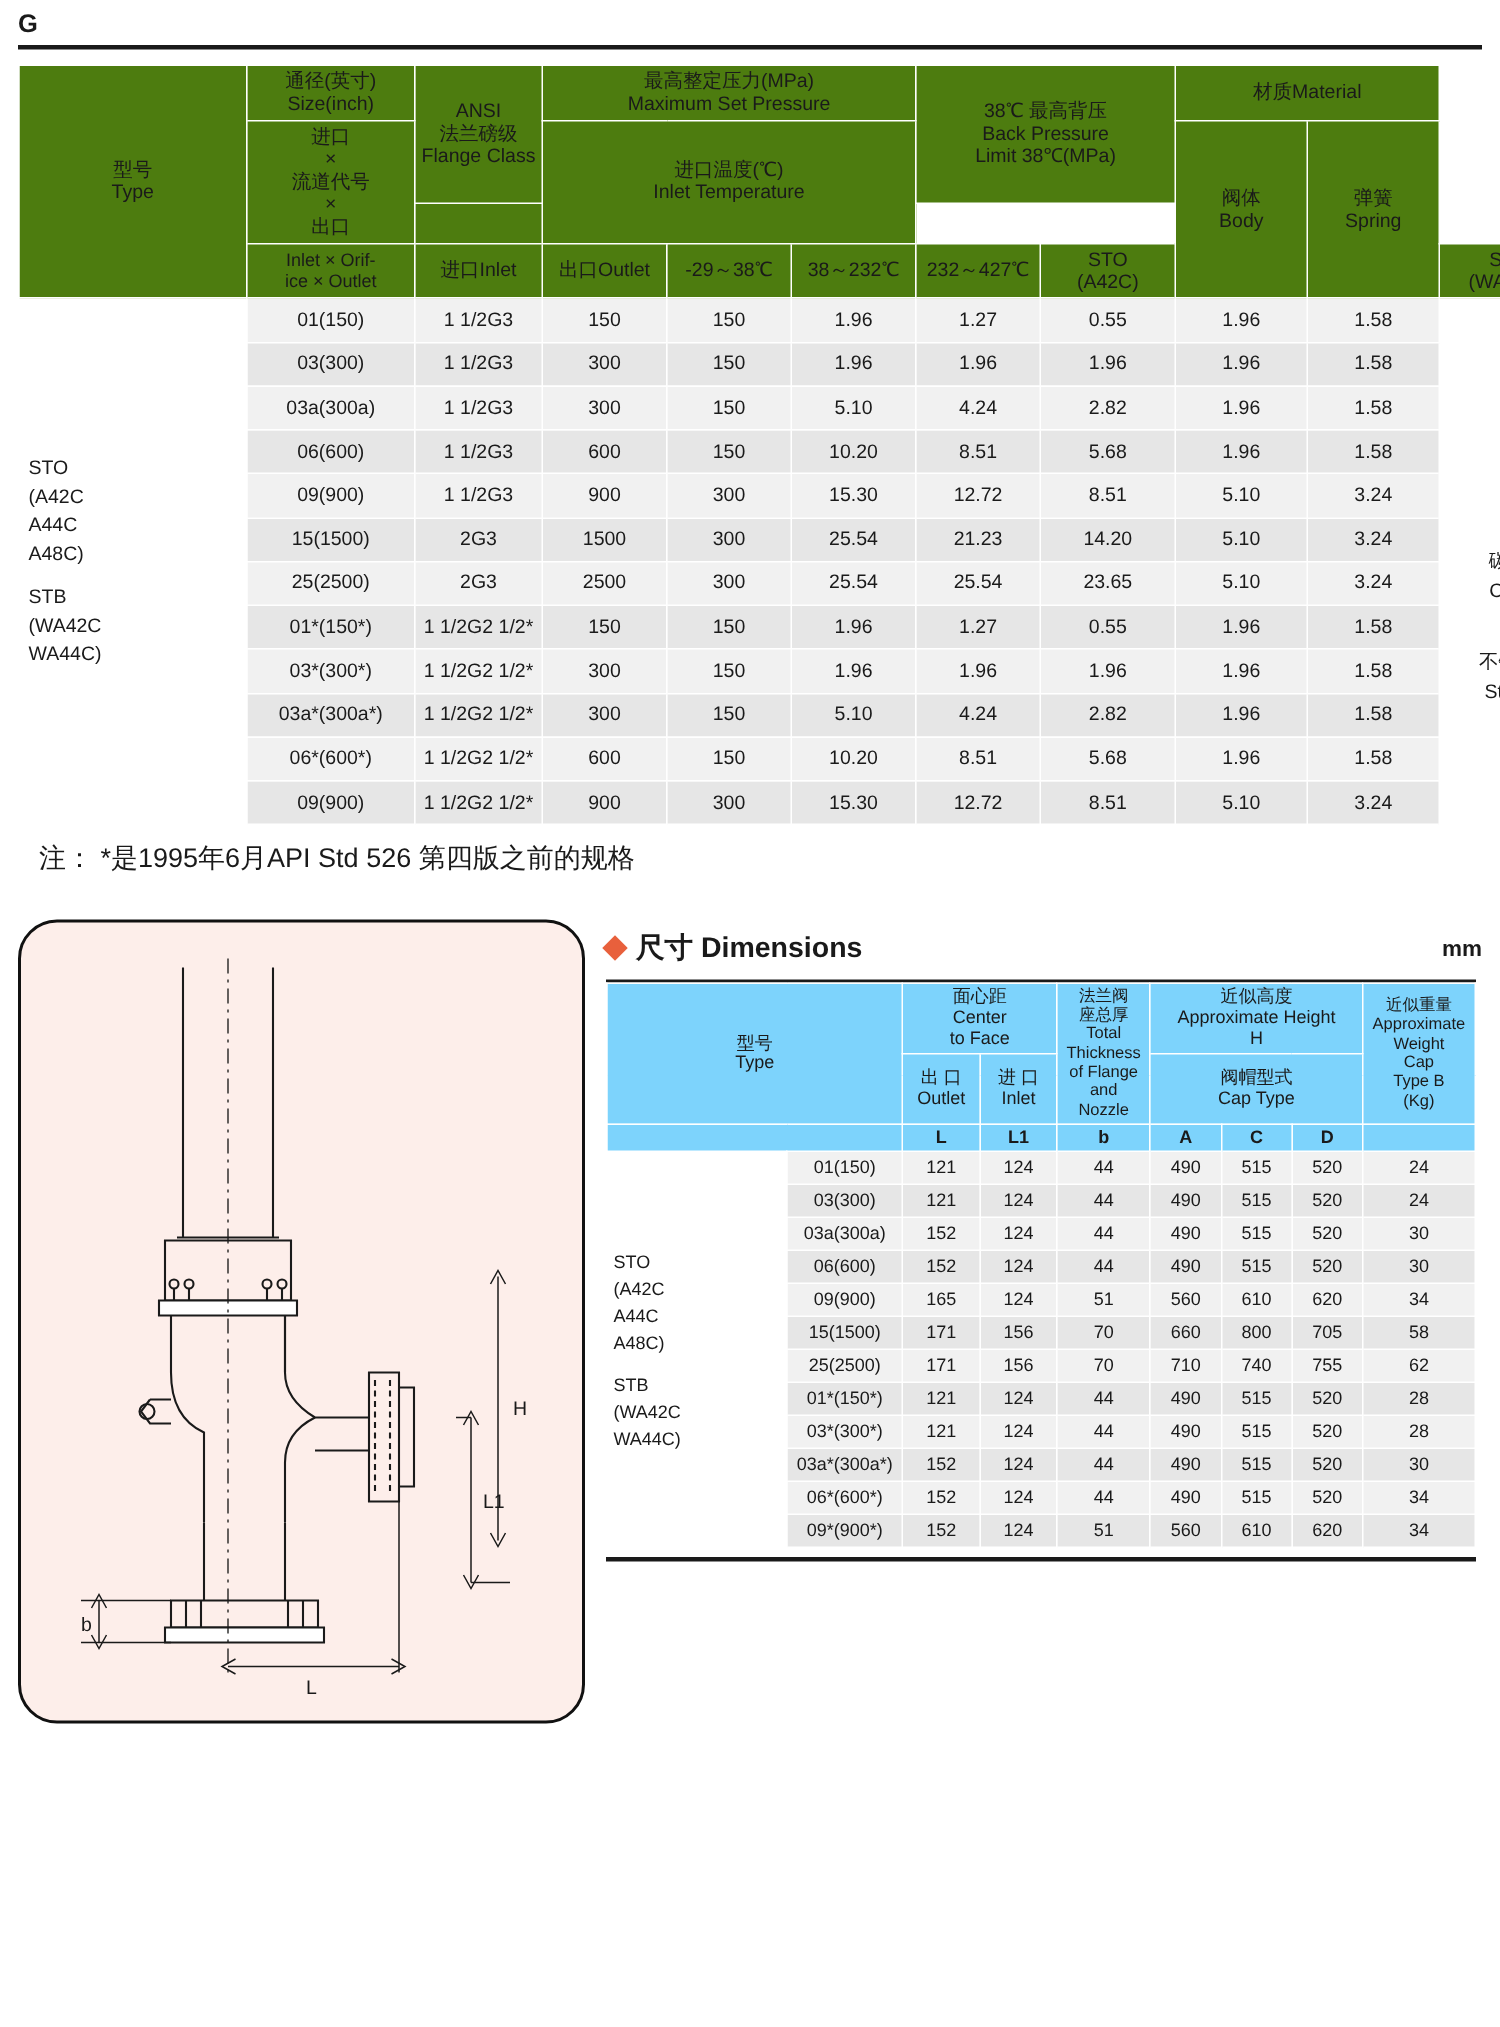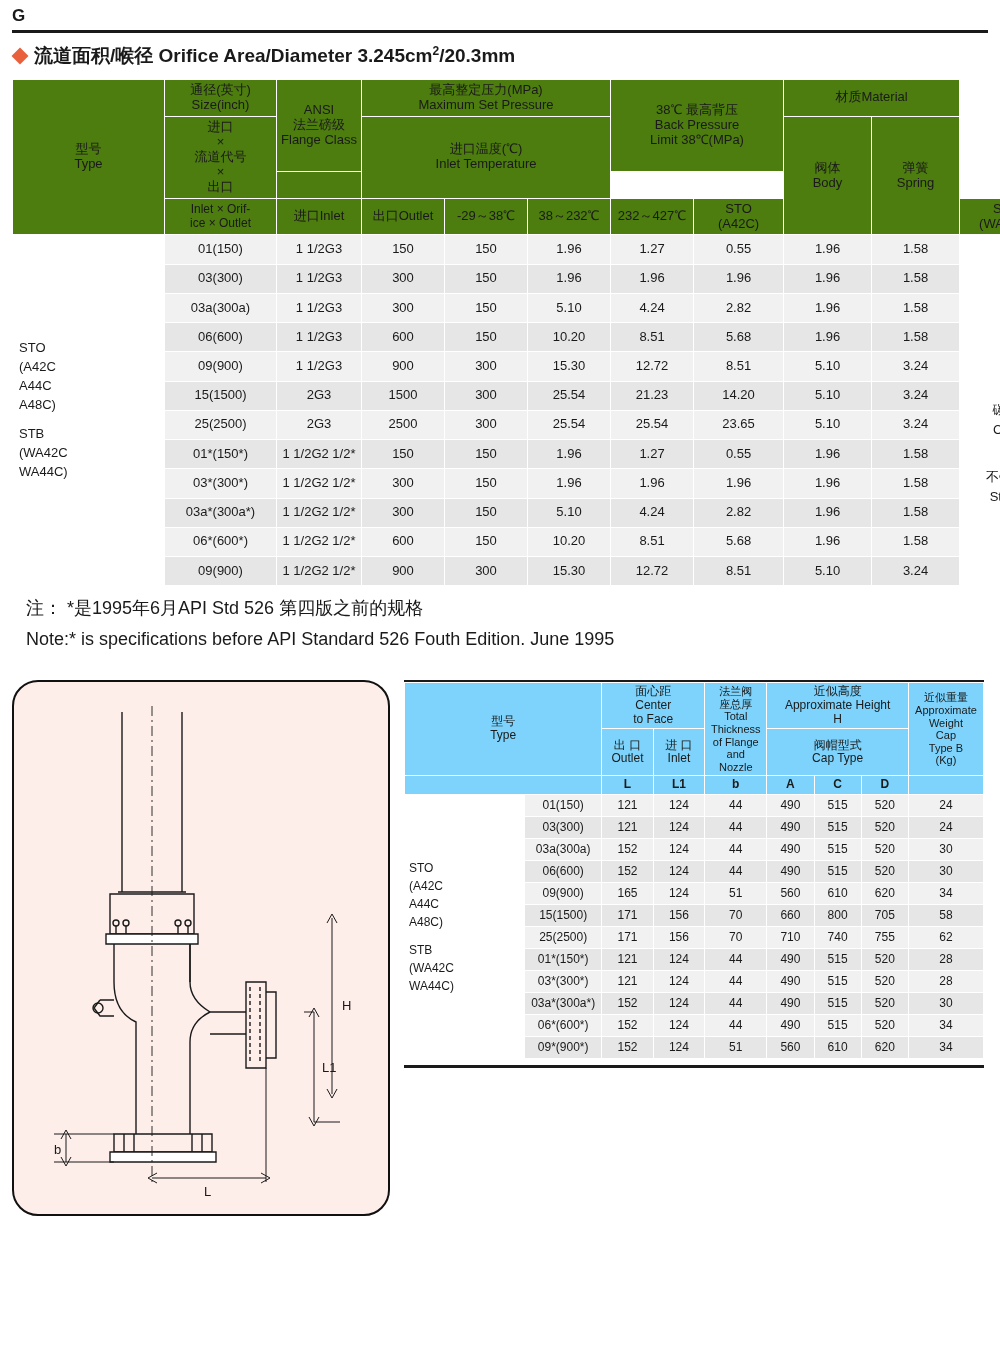--- a/index.html
+++ b/index.html
@@ -77,24 +77,20 @@
 </head>
 <body>
 
 <div class="page">
 
   <div class="header">
     <div class="pagemark">G</div>
   </div>
   <div class="rule"></div>
 
-  <div class="sect-title">
-    <span class="diamond"></span>
-    <span class="txt"><span>流道面积/喉径 Orifice Area/Diameter 3.245cm</span><span class="sup">2</span><span>/20.3mm</span></span>
-  </div>
 
   <table class="t1">
     <colgroup>
       <col style="width:152px">
         <col style="width:112px">
         <col style="width:85px">
         <col style="width:83px">
       <col style="width:83px">
         <col style="width:83px">
         <col style="width:83px">
@@ -296,21 +292,20 @@
         <td>15.30</td>
         <td>12.72</td>
         <td>8.51</td>
         <td>5.10</td>
         <td>3.24</td>
       </tr>
     </tbody>
   </table>
 
   <div class="note">注： *是1995年6月API Std  526 第四版之前的规格</div>
-  <div class="note" style="margin-top:2px">Note:* is specifications before API Standard  526 Fouth  Edition. June 1995</div>
 
   <div class="lower">
 
     <div class="figbox">
       <svg width="374" height="532" viewBox="0 0 374 532">
         <g stroke="#1a1a1a" fill="none" stroke-width="1.4">
 
           <path d="M108,30 L108,210 M168,30 L168,210"></path>
           <path d="M104,210 L172,210"></path>
 
@@ -366,20 +361,25 @@
         <g font-family="Liberation Sans, sans-serif" font-size="13" fill="#1a1a1a">
           <text x="328" y="328">H</text>
           <text x="308" y="390">L1</text>
           <text x="40" y="472">b</text>
           <text x="190" y="514">L</text>
         </g>
       </svg>
     </div>
 
     <div class="rightcol">
+      <div class="dimhead">
+        <span class="diamond"></span>
+        <span class="txt">尺寸 Dimensions</span>
+        <span class="mm">mm</span>
+      </div>
       <div class="topline"></div>
 
       <table class="t2">
         <colgroup>
           <col style="width:112px">
             <col style="width:72px">
           <col style="width:48px">
             <col style="width:48px">
             <col style="width:58px">
           <col style="width:44px">

